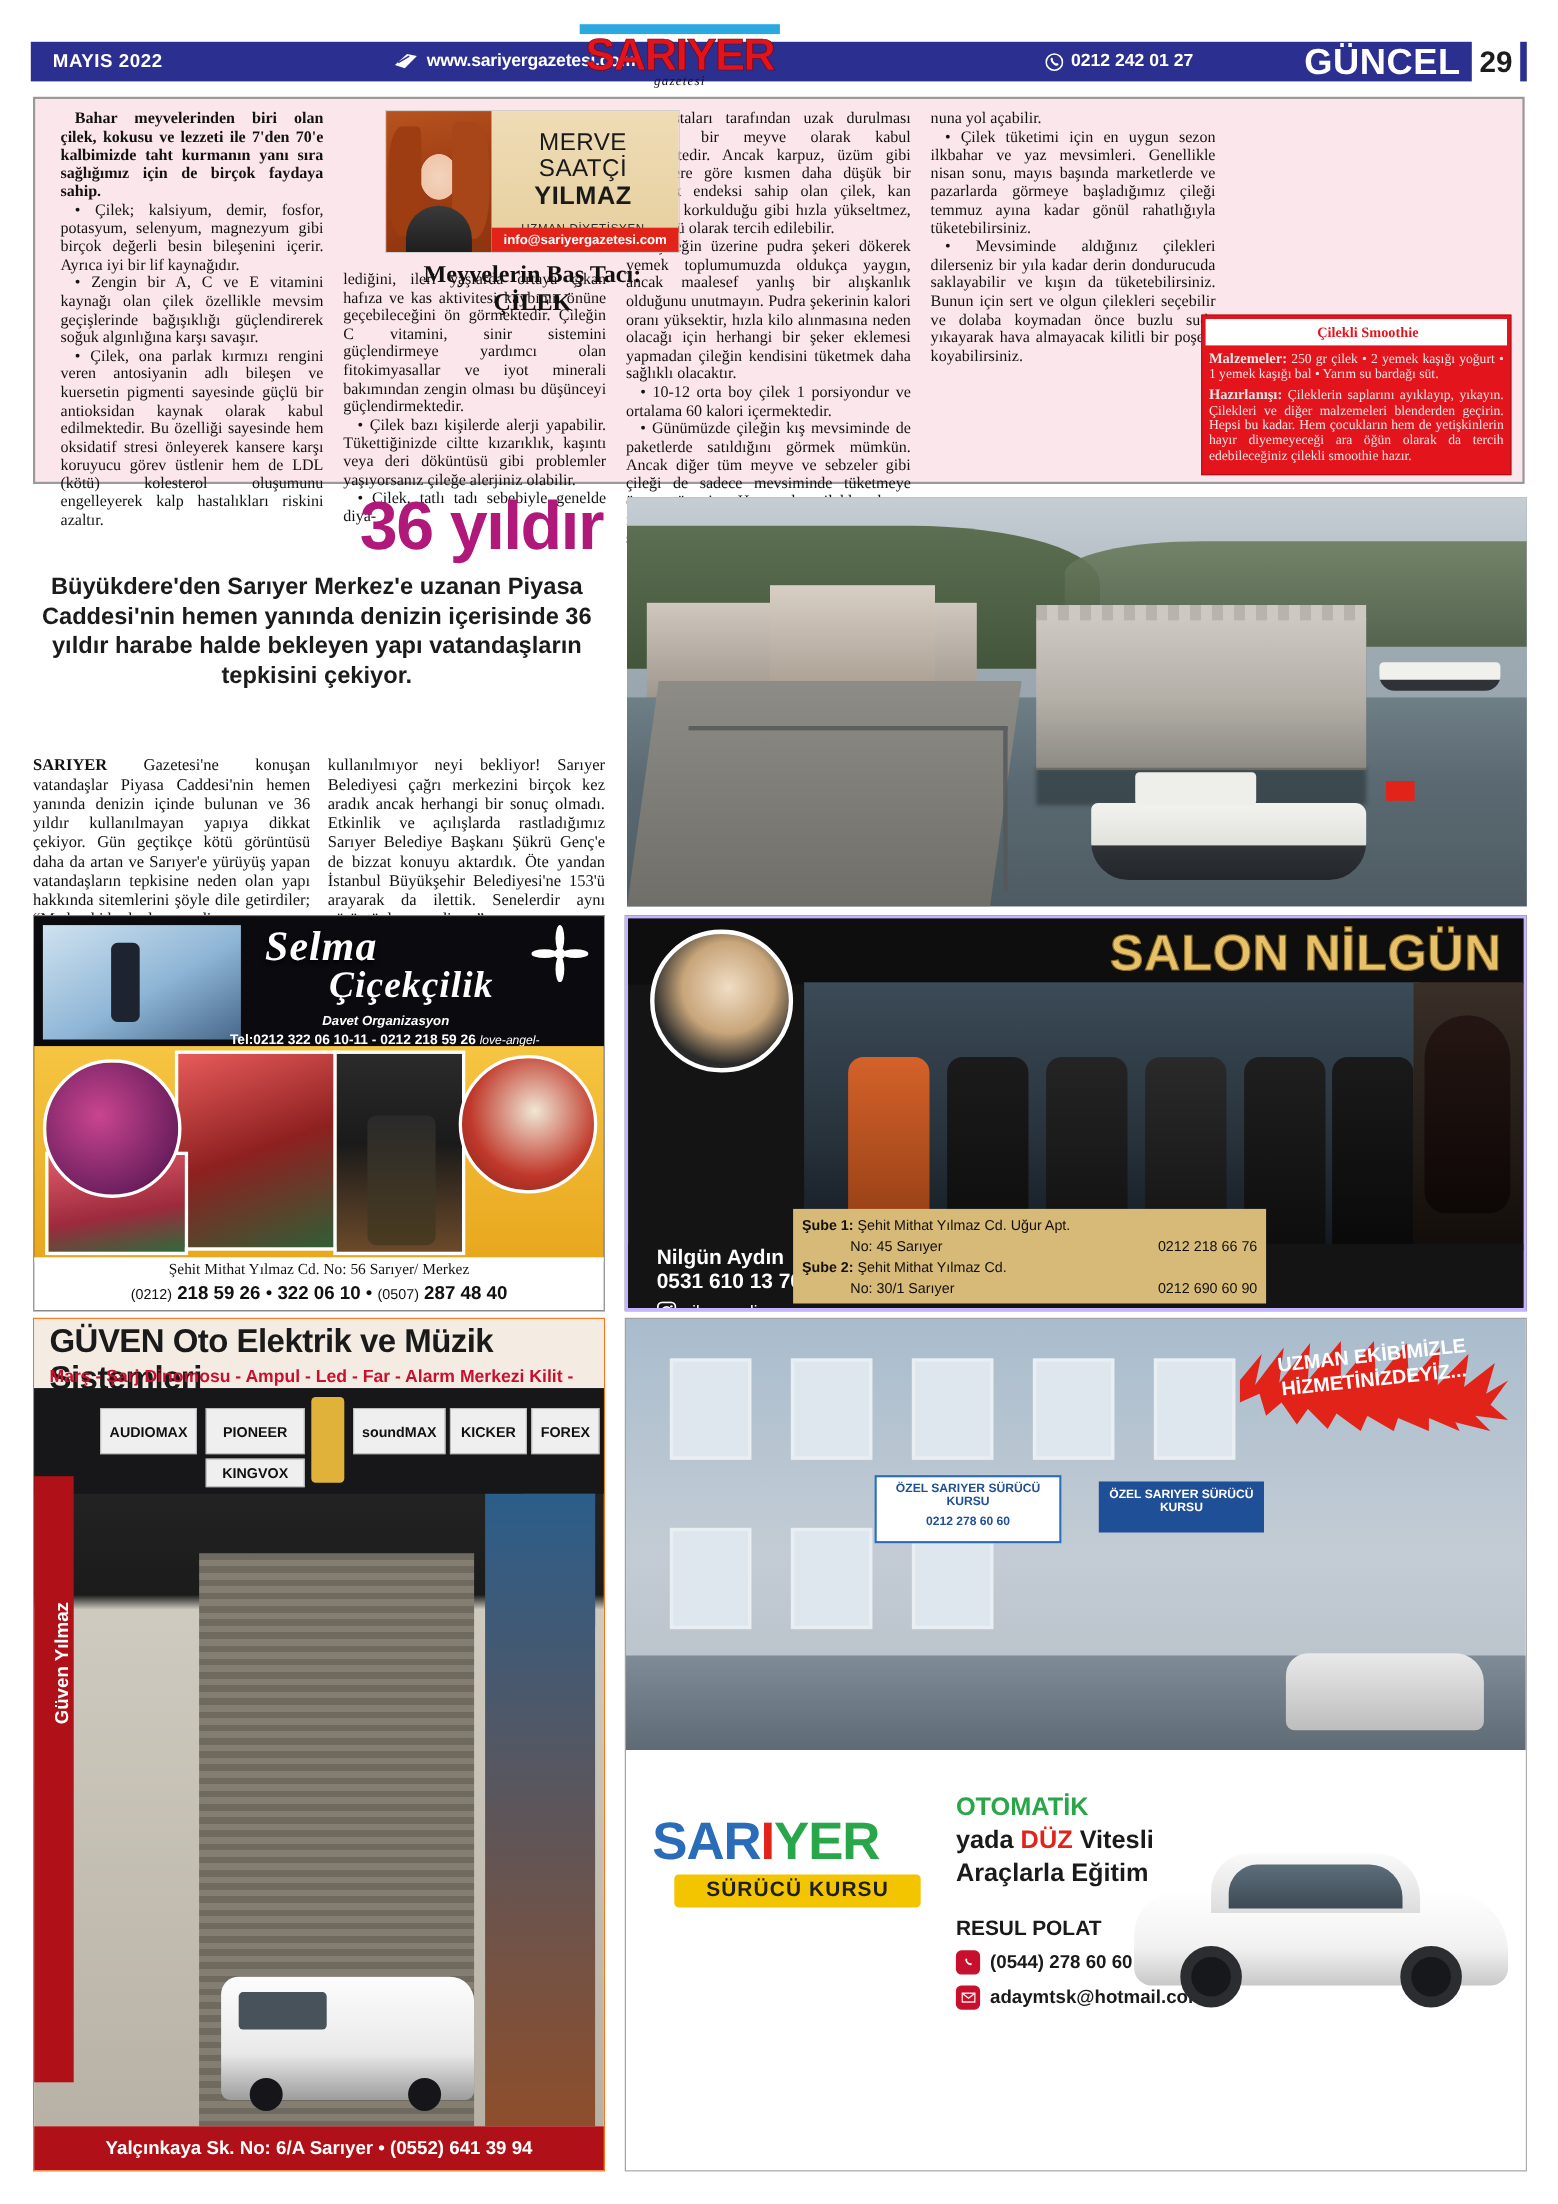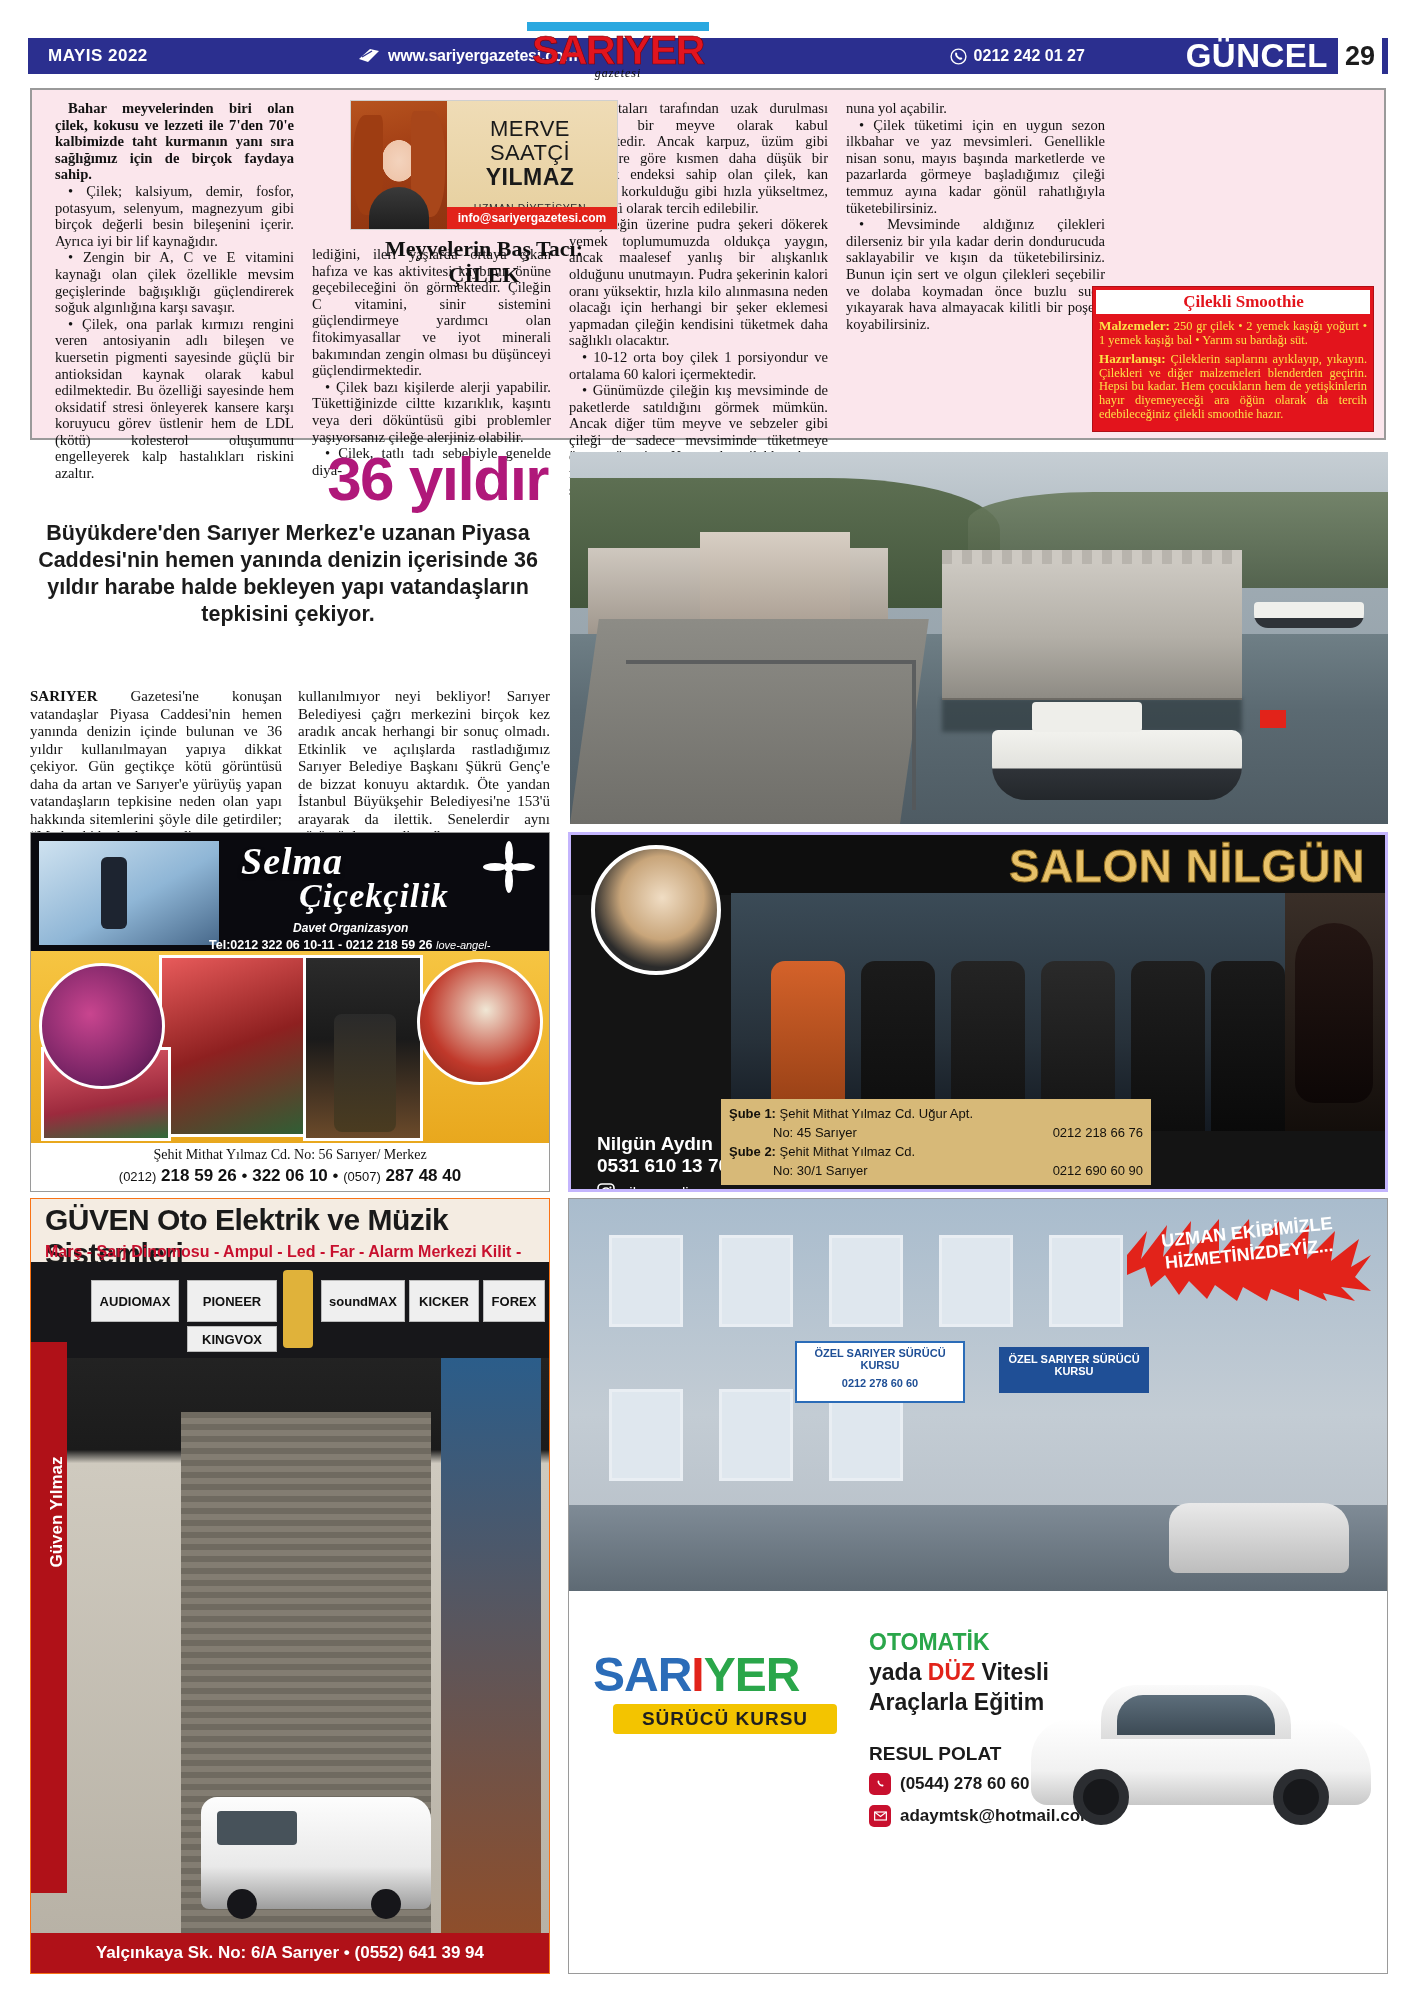--- a/index.html
+++ b/index.html
@@ -124,24 +124,24 @@
   }
 
   
   .smoothie {
     position:absolute; right:10px; top:196px; width:282px; height:146px;
     background:#e3141c; border:1px solid #b00f16;
   }
   .smoothie-head {
     background:#fff; height:24px; margin:3px 3px 0 3px;
     display:flex; align-items:center; justify-content:center;
-    font-family:"Liberation Serif",serif; font-weight:bold; font-size:17px; color:#e3141c;padding-left:21px;
+    font-family:"Liberation Serif",serif; font-weight:bold; font-size:13px; color:#e3141c;padding-left:21px;
   }
   .smoothie-body {
-    padding:5px 6px 0 6px; color:#fde047;
+    padding:5px 6px 0 6px; color:#e5e5e5;
     font-family:"Liberation Serif",serif; font-size:12.4px; line-height:13.6px;
     text-align:justify;
   }
   .smoothie-body b { font-size:13.2px; }
   .smoothie-body p { margin-bottom:5px; }
 
   
   .hl-wrap { position:absolute; left:28px; top:448px; width:520px; }
   .hl1 {
     font-family:"Liberation Sans",sans-serif; font-weight:bold;

